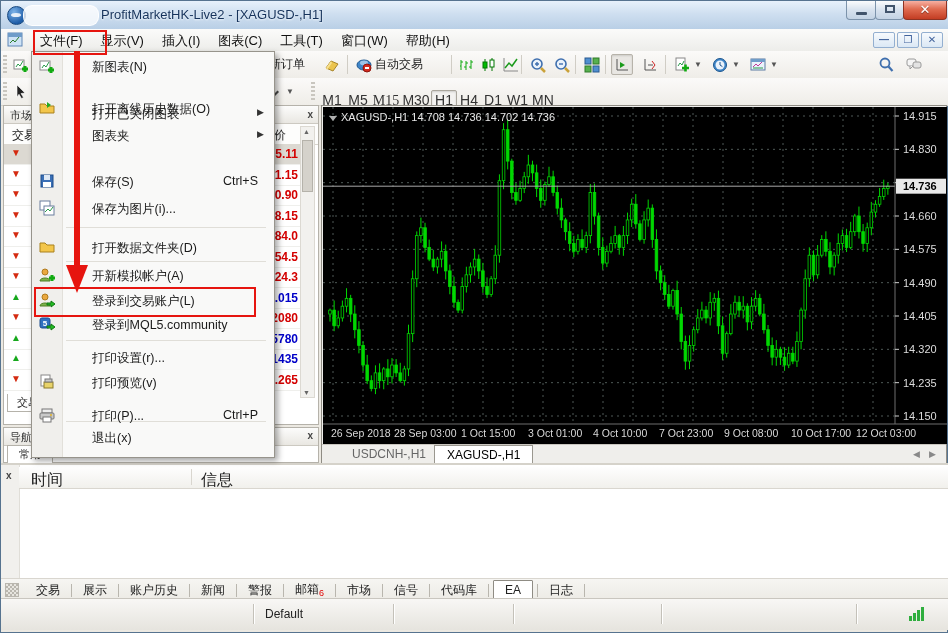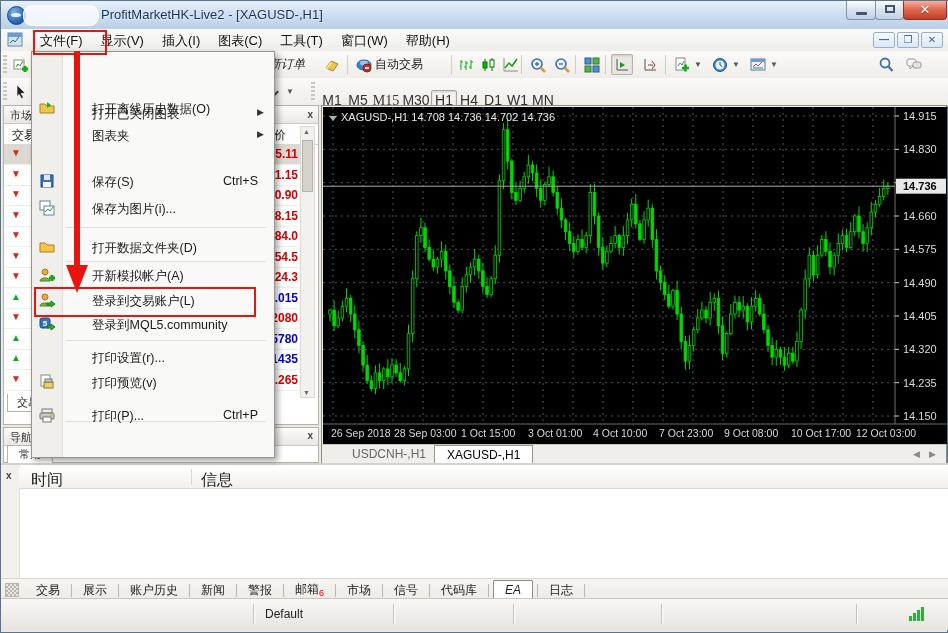--- a/index.html
+++ b/index.html
@@ -60,21 +60,21 @@
   .tab-scroll{position:absolute;top:4px;font-size:9px;color:#888;}
   
   #terminal{position:absolute;left:0;top:462px;width:948px;height:135px;background:#fff;border-top:2px solid #d5d2ca;box-sizing:border-box;}
   #term-x{position:absolute;left:5px;top:5px;font-size:10px;font-weight:bold;color:#444;}
   #term-left{position:absolute;left:0;top:0;width:18px;height:100%;background:#f1f0ed;border-right:1px solid #e0ded8;}
   #term-header{position:absolute;left:18px;top:2px;width:930px;height:21px;background:linear-gradient(#fefefe,#f1f0ec);border-bottom:1px solid #d9d6cf;font-size:16px;color:#222;}
   #term-header .col-sep{position:absolute;top:2px;width:1px;height:16px;background:#d9d6cf;}
   #term-tabs{position:absolute;left:0;top:113px;width:948px;height:22px;background:linear-gradient(#f6f5f2,#eceae5);border-top:1px solid #d9d6cf;display:flex;align-items:center;}
   #term-grip-icon{width:12px;height:12px;margin:0 6px 0 4px;background:repeating-conic-gradient(#b9b6ae 0 25%,#e7e5df 0 50%) 0 0/4px 4px;border:1px solid #b9b6ae;}
   .term-tab{font-size:12px;color:#222;padding:2px 11px;position:relative;}
-  .term-tab.active{background:#fff;border:1px solid #8f8c84;border-radius:1px;margin:11px 4px;font-style:italic;}
+  .term-tab.active{background:#fff;border:1px solid #8f8c84;border-radius:1px;margin:11px 4px;}
   .term-sep{width:1px;height:13px;background:#b9b6ae;}
   .badge{color:#e00000;font-size:9px;vertical-align:sub;}
   
   #statusbar{position:absolute;left:0;top:597px;width:948px;height:31px;background:linear-gradient(#f8f7f5,#e6e4de);border-top:1px solid #c9c6bf;}
   .sb-sep{position:absolute;top:5px;width:1px;height:20px;background:#c4c1b9;box-shadow:1px 0 0 #fff;}
   #sb-default{position:absolute;left:264px;top:8px;font-size:12px;color:#222;}
   #conn-icon{position:absolute;right:22px;top:8px;width:18px;height:14px;display:flex;align-items:flex-end;gap:1px;}
   #conn-icon i{display:block;width:3px;background:#2fae3e;}
   #frame-bottom{position:absolute;left:0;top:628px;width:948px;height:5px;background:linear-gradient(#9fb4ca,#5c7априори90);}
   
@@ -132,21 +132,21 @@
 
   <div class="toolbar" id="toolbar1">
       <div class="grip"></div>
       <div class="tbtn" style="left: 9px;">
         <svg width="16" height="16" viewBox="0 0 16 16">
           <rect x="1" y="3" width="10" height="9" fill="#fff" stroke="#8a8a8a"></rect>
           <path d="M3 10l2-3 2 2 3-5" stroke="#2a9a4a" fill="none"></path>
           <path d="M9 12h6M12 9v6" stroke="#11aa11" stroke-width="3"></path>
         </svg>
       </div>
-      <div class="tbtn" style="left: 246px; font-style: italic;">
+      <div class="tbtn" style="left: 246px;">
         <svg width="16" height="16" viewBox="0 0 16 16">
           <rect x="2" y="2" width="9" height="12" fill="#fff" stroke="#888"></rect>
           <path d="M10 5l4 2-4 2z" fill="#cc2222"></path>
           <path d="M14 11l-4 2 4 2z" fill="#2255cc" transform="translate(-3,-2)"></path>
         </svg>
         <span>新订单</span>
       </div>
       <div class="tbtn" style="left: 320px;">
         <svg width="16" height="16" viewBox="0 0 16 16">
           <path d="M2 11l5-7 7 3-5 7z" fill="#ebc44e" stroke="#a8862a"></path>
@@ -759,20 +759,28 @@
       </span>
   </div>
   <div id="frame-bottom"></div>
 
   <div id="file-menu">
     <div id="fm-gutter"></div>
   <div class="fm-sep" style="top: 175px;"></div>
       <div class="fm-sep" style="top: 209px;"></div>
       <div class="fm-sep" style="top: 288px;"></div>
       <div class="fm-sep" style="top: 369px;"></div>
+      <div class="fm-item" style="top: 3px;">
+        <span class="fm-icon"><svg width="16" height="16" viewBox="0 0 16 16">
+            <rect x="1" y="3" width="10" height="9" fill="#fff" stroke="#8a8a8a"></rect>
+            <path d="M3 10l2-3 2 2 3-5" stroke="#2a9a4a" fill="none"></path>
+            <path d="M9 12h6M12 9v6" stroke="#11aa11" stroke-width="3"></path>
+          </svg></span>
+        <span class="fm-label">新图表(N)</span>
+      </div>
       <div class="fm-item" style="top: 27px; margin-top: 18px;">
         <span class="fm-icon"><svg width="16" height="16" viewBox="0 0 16 16">
             <path d="M1 4h5l2 2h7v7H1z" fill="#f3c64b" stroke="#a9811f"></path>
             <path d="M8 2l4 3-4 3z" fill="#22aa22"></path>
           </svg></span>
         <span class="fm-label">打开离线历史数据(O)</span>
       </div>
       <div class="fm-item" style="top: 50px;">
         <span class="fm-label">打开已关闭图表</span>
         <span class="fm-sub">▶</span>
@@ -841,20 +849,23 @@
       </div>
       <div class="fm-item" style="top: 352px;">
         <span class="fm-icon"><svg width="16" height="16" viewBox="0 0 16 16">
             <rect x="3" y="2" width="10" height="4" fill="#eee" stroke="#777"></rect>
             <rect x="1" y="6" width="14" height="6" rx="1" fill="#c9c9c9" stroke="#777"></rect>
             <rect x="4" y="10" width="8" height="5" fill="#fff" stroke="#777"></rect>
             <circle cx="12" cy="8" r="1" fill="#e0b020"></circle>
           </svg></span>
         <span class="fm-label">打印(P)...</span>
         <span class="fm-shortcut">Ctrl+P</span>
+      </div>
+      <div class="fm-item" style="top: 374px;">
+        <span class="fm-label">退出(x)</span>
       </div>
     </div>
 
   <div class="anno-box" style="left:32px;top:29px;width:70px;height:21px;"></div>
   <div class="anno-box" style="left:33px;top:286px;width:218px;height:26px;"></div>
   <svg id="anno-arrow" width="40" height="245">
     <rect x="15" y="0" width="6" height="216" fill="#e6150f"></rect>
     <polygon points="7,214 29,214 18,242" fill="#e6150f"></polygon>
   </svg>
 

